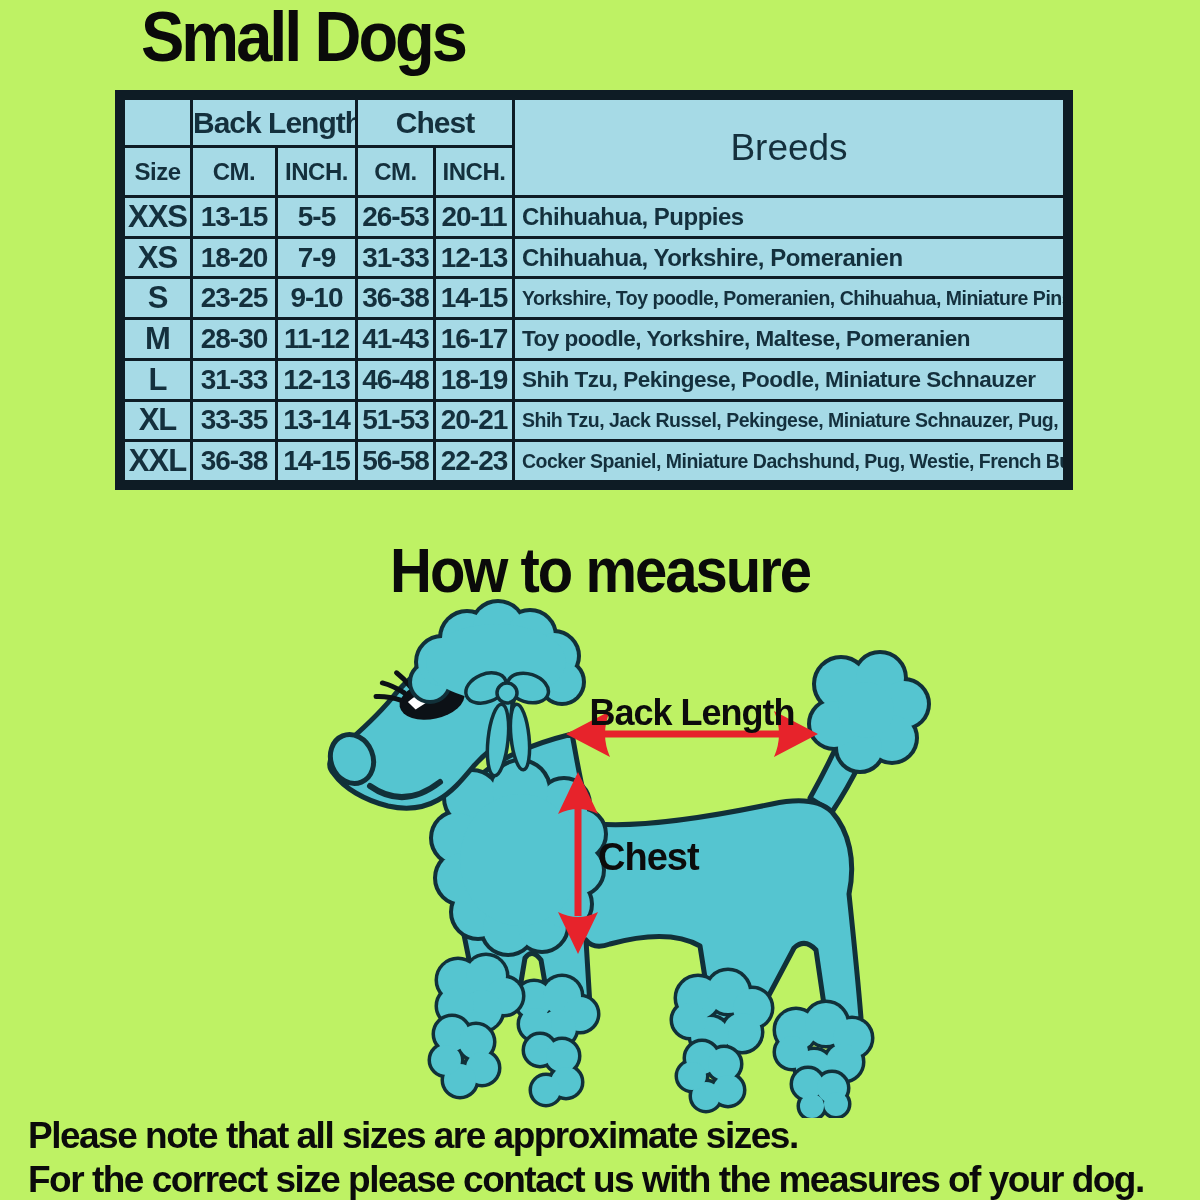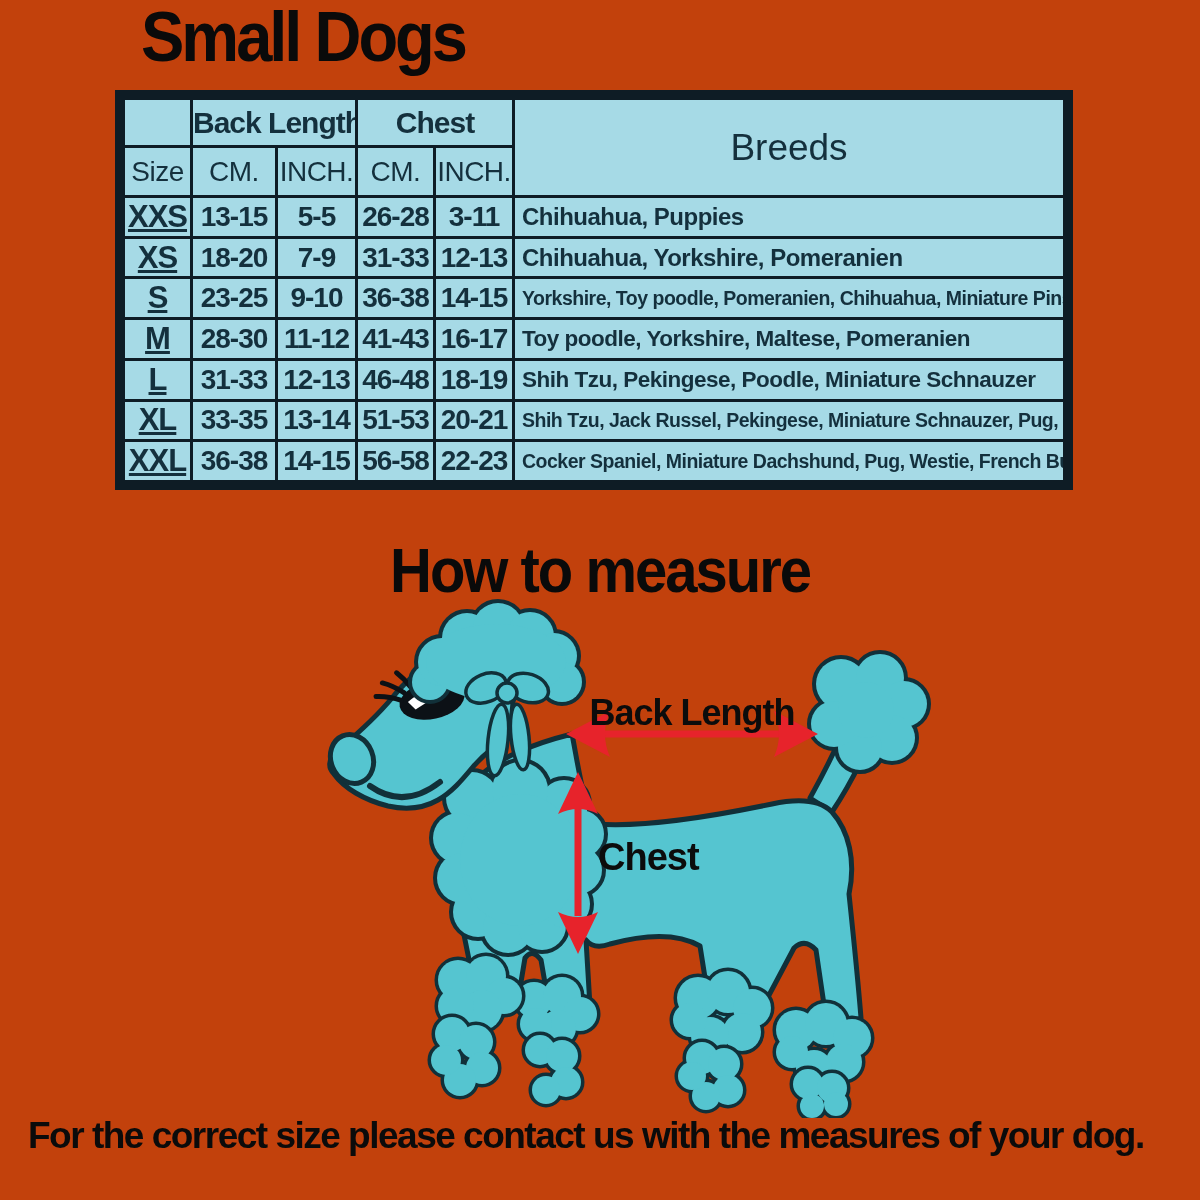--- a/index.html
+++ b/index.html
@@ -1,17 +1,17 @@
 <!DOCTYPE html>
 <html><head>
 <meta charset="utf-8">
 <style>
   html,body{margin:0;padding:0;}
   body{width:1200px;height:1200px;background:#f9f9f9;font-family:"Liberation Sans",sans-serif;}
-  .page{position:relative;width:1200px;height:1200px;overflow:hidden;background:#c2410c;}
+  .page{position:relative;width:1200px;height:1200px;overflow:hidden;background:#bef264;}
 
   .title{
     position:absolute;left:141px;top:-4px;
     font-size:65px;font-weight:bold;color:#0a0a0a;
     letter-spacing:-3px;transform:scaleY(1.08);transform-origin:left top;
     white-space:nowrap;
   }
 
   .tableWrap{
     position:absolute;left:115px;top:90px;width:958px;height:400px;
@@ -21,22 +21,22 @@
     width:100%;height:100%;border-collapse:collapse;table-layout:fixed;
     background:#a6dae6;
   }
   table.sizes td{
     border:3px solid #0e1c25;text-align:center;vertical-align:middle;
     color:#14303d;overflow:hidden;white-space:nowrap;padding:0;
   }
   tr.hr1{height:48px;} tr.hr2{height:50px;}
   .th-group{font-size:30px;font-weight:bold;letter-spacing:-1px;}
   .th-breeds{font-size:37px;font-weight:400;letter-spacing:0px;}
-  .th-red{font-size:28px;font-weight:normal;color:#d23b4e;letter-spacing:-0.5px;}
-  .td-size{font-size:31px;font-weight:bold;letter-spacing:-1px;text-decoration:underline;}
+  .th-red{font-size:24px;font-weight:bold;color:#d23b4e;letter-spacing:-0.5px;}
+  .td-size{font-size:31px;font-weight:bold;letter-spacing:-1px;}
   .td-num{font-size:28px;font-weight:bold;letter-spacing:-1px;}
   .td-breeds{text-align:left !important;padding-left:7px !important;font-weight:bold;letter-spacing:-0.5px;margin-top:48px;}
   .bl{font-size:24px;} .bm{font-size:22.5px;} .bs{font-size:19.5px;}
 
   .measureHeading{
     position:absolute;left:0;top:534px;width:1200px;text-align:center;
     font-size:58px;font-weight:bold;color:#0a0a0a;letter-spacing:-2px;
     transform:scaleY(1.08);transform-origin:center top;white-space:nowrap;
   }
 
@@ -76,22 +76,22 @@
         <td class="th-red">Size</td>
         <td class="th-red">CM.</td>
         <td class="th-red">INCH.</td>
         <td class="th-red">CM.</td>
         <td class="th-red">INCH.</td>
       </tr>
       <tr>
         <td class="td-size">XXS</td>
         <td class="td-num">13-15</td>
         <td class="td-num">5-5</td>
-        <td class="td-num">26-28</td>
-        <td class="td-num">3-11</td>
+        <td class="td-num">26-53</td>
+        <td class="td-num">20-11</td>
         <td class="td-breeds bl">Chihuahua, Puppies</td>
       </tr>
       <tr>
         <td class="td-size">XS</td>
         <td class="td-num">18-20</td>
         <td class="td-num">7-9</td>
         <td class="td-num">31-33</td>
         <td class="td-num">12-13</td>
         <td class="td-breeds bl">Chihuahua, Yorkshire, Pomeranien</td>
       </tr>
@@ -393,16 +393,17 @@
         <path d="M 278,174 L 258,216 Q 278,206 298,216 Z"></path>
         <path d="M 278,356 L 258,314 Q 278,324 298,314 Z"></path>
       </g>
 
       <text x="392" y="127" text-anchor="middle" fill="#0c0c0c" stroke="none" font-family="Liberation Sans, sans-serif" font-size="36" font-weight="bold" letter-spacing="-1">Back Length</text>
       <text x="298" y="272" text-anchor="start" fill="#0c0c0c" stroke="none" font-family="Liberation Sans, sans-serif" font-size="38" font-weight="bold" letter-spacing="-1">Chest</text>
     </g>
   </svg>
 
   <div class="footer">
+    <div>Please note that all sizes are approximate sizes.</div>
     <div>For the correct size please contact us with the measures of your dog.</div>
   </div>
 
 </div>
 
 </body></html>

